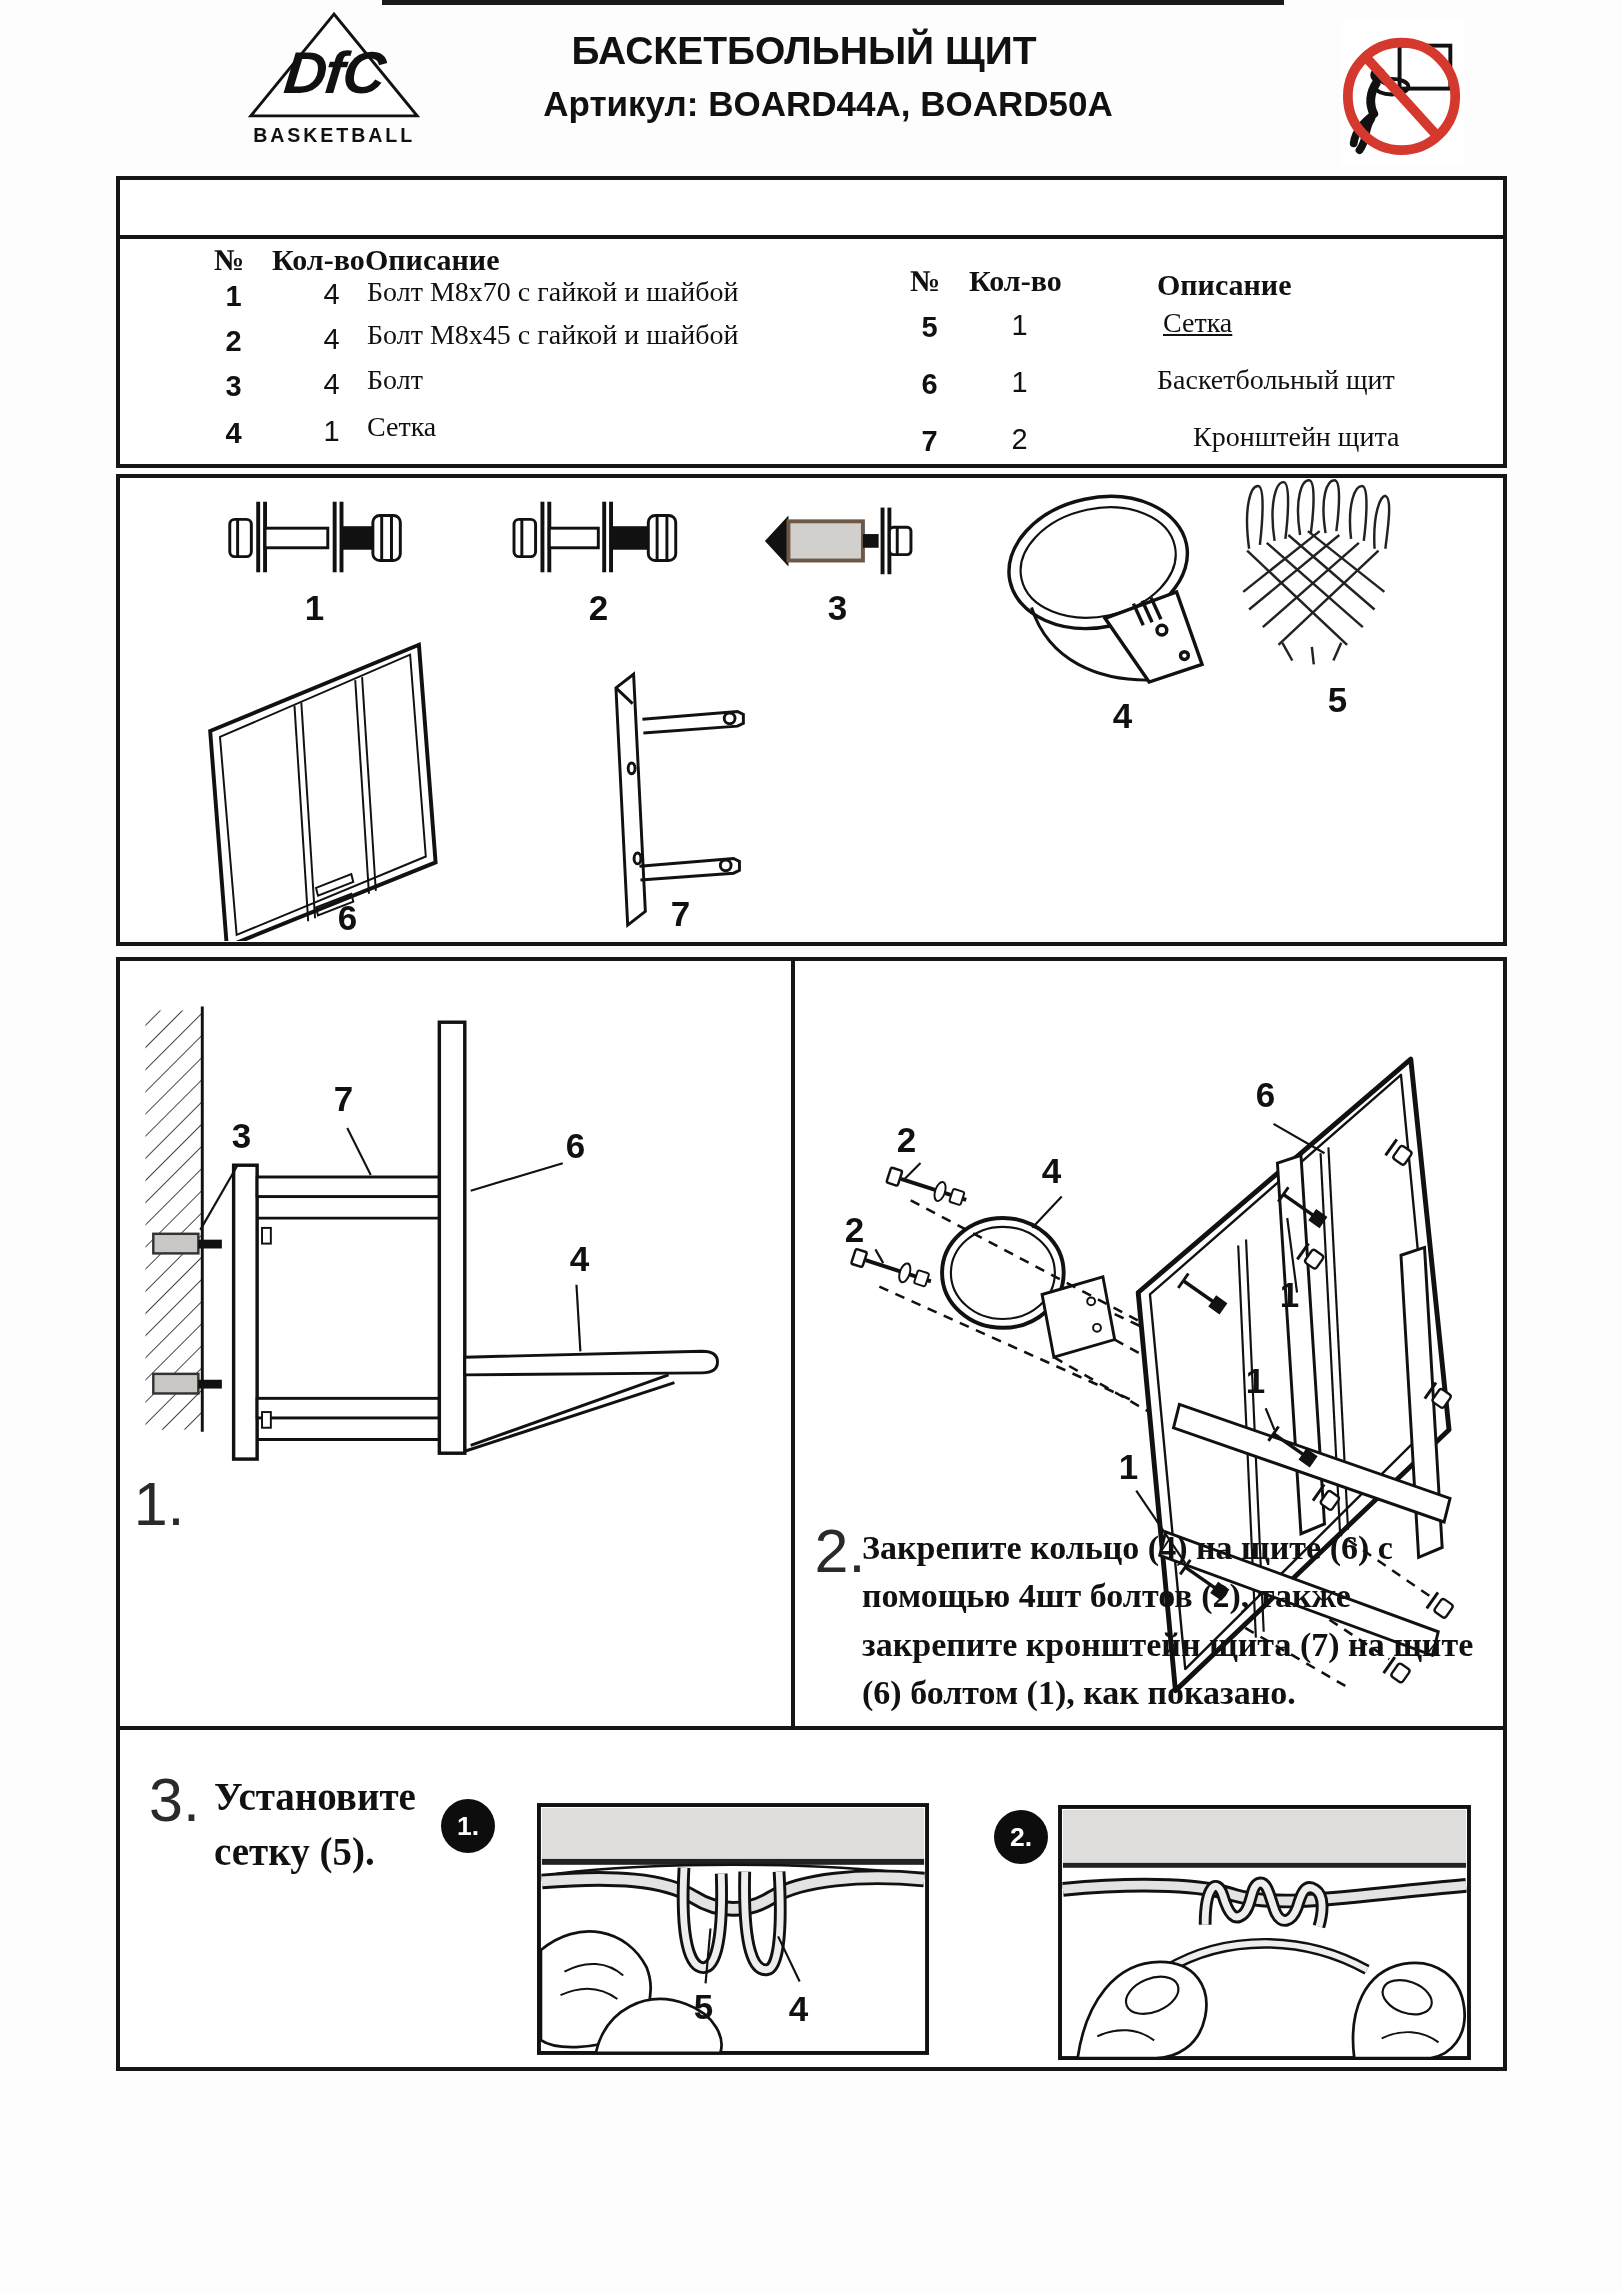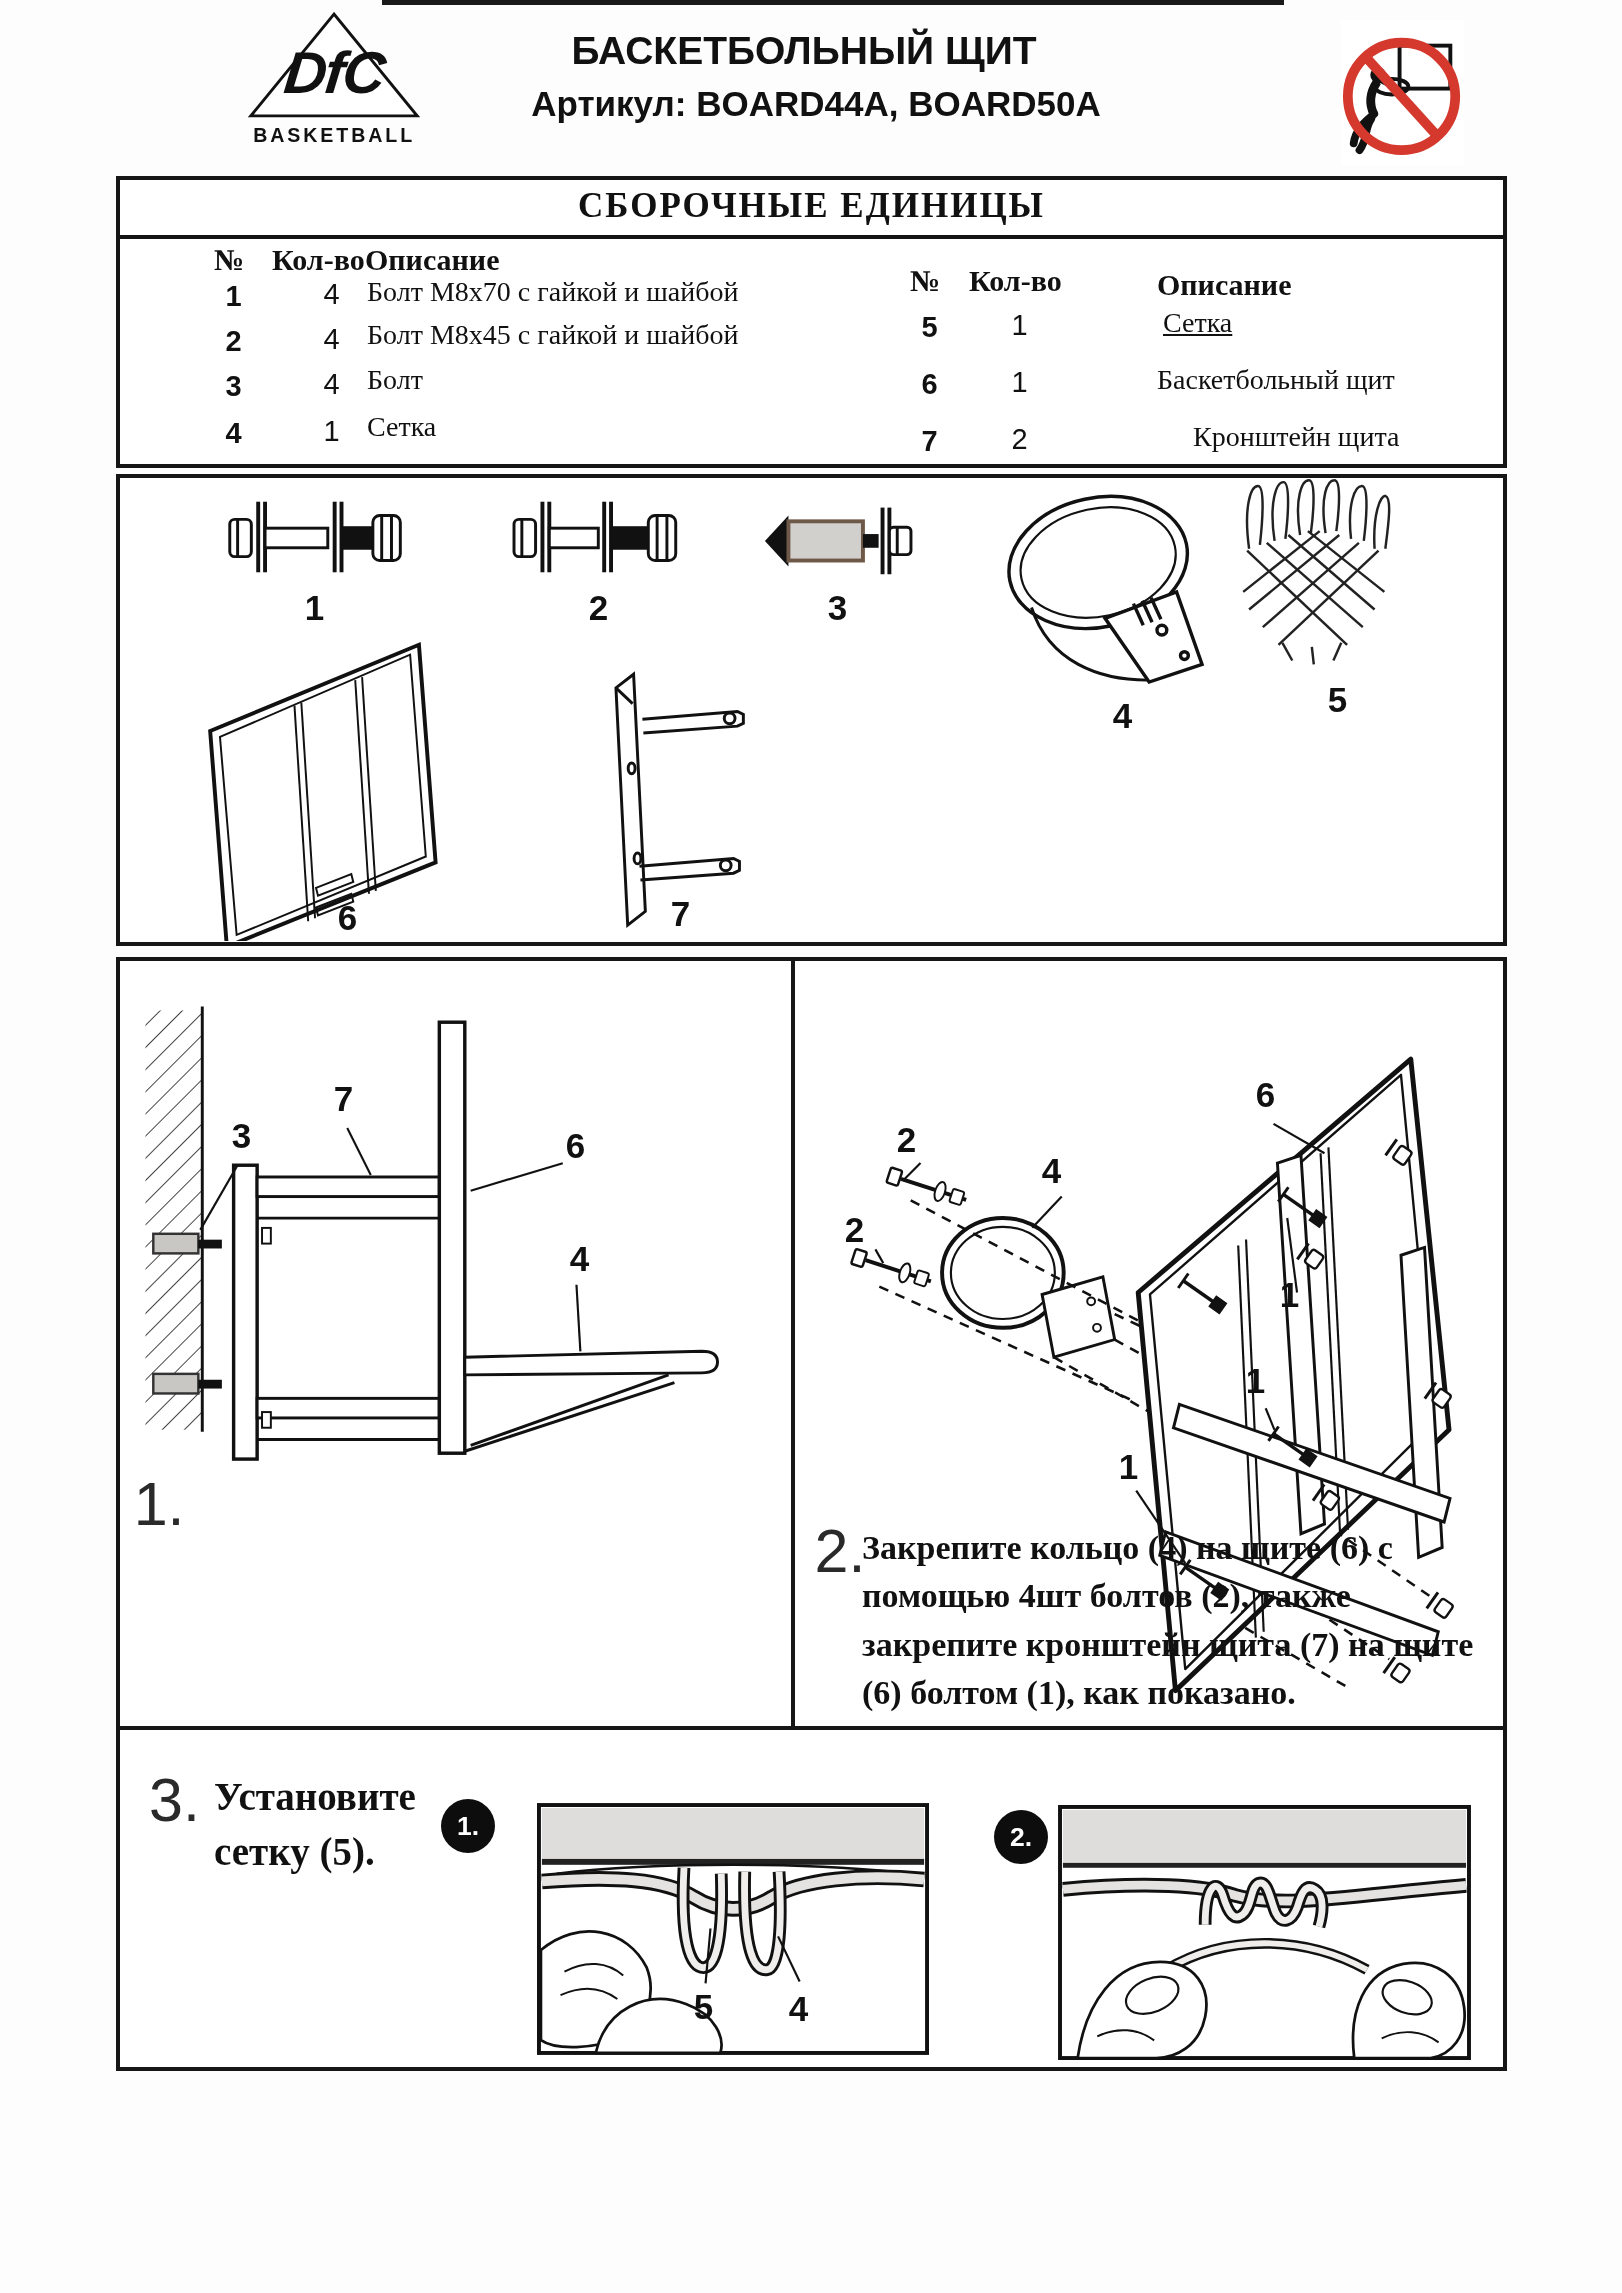--- a/index.html
+++ b/index.html
@@ -11,21 +11,21 @@
   
   .scanline{position:absolute;left:382px;top:0;width:902px;height:4.9px;background:#1a1a1a;}
   .logo-wrap{position:absolute;left:245px;top:9.8px;width:178px;height:137px;}
   .logo-dfc{position:absolute;left:0;top:29px;width:178px;text-align:center;
             font-family:"Liberation Sans",sans-serif;font-weight:bold;font-style:italic;
             font-size:59px;transform:skewX(-6deg);letter-spacing:-2px;}
   .logo-sub{position:absolute;left:-5.9px;top:114px;width:190px;text-align:center;
             font-family:"Liberation Sans",sans-serif;font-weight:bold;font-size:19.6px;letter-spacing:2.9px;}
   .h-title{position:absolute;left:412px;top:29px;width:784px;text-align:center;
            font-family:"Liberation Sans",sans-serif;font-weight:bold;font-size:39px;}
-  .h-sub{position:absolute;left:424px;top:84px;width:784px;text-align:center;
+  .h-sub{position:absolute;left:436px;top:84px;width:784px;text-align:center;
          font-family:"Liberation Sans",sans-serif;font-weight:bold;font-size:35px;}
   
   .tbl-title{position:absolute;left:0;top:5.9px;width:100%;text-align:center;
              font-weight:bold;font-size:35px;letter-spacing:2px;}
   .tbl-rule{position:absolute;left:0;top:55px;width:100%;height:3.9px;background:#141414;}
   .th{position:absolute;font-weight:bold;font-size:30px;}
   .td-num{position:absolute;width:43px;text-align:center;font-family:"Liberation Sans",sans-serif;
           font-weight:bold;font-size:29px;}
   .td-qty{position:absolute;width:43px;text-align:center;font-family:"Liberation Sans",sans-serif;
           font-size:29px;}
@@ -66,21 +66,20 @@
     <circle cx="38" cy="56" r="8" fill="#111"></circle>
     <path d="M40 62 L52 68" stroke="#111" stroke-width="4" fill="none"></path>
     <path d="M37 63 C 29 75, 29 87, 34 97" stroke="#111" stroke-width="9" fill="none"></path>
     <path d="M34 96 C 24 104, 15 112, 13 126" stroke="#111" stroke-width="8" fill="none" stroke-linecap="round"></path>
     <path d="M31 101 C 23 113, 28 121, 19 133" stroke="#111" stroke-width="8" fill="none" stroke-linecap="round"></path>
     <circle cx="62" cy="78" r="55" fill="none" stroke="#d5392d" stroke-width="10"></circle>
     <line x1="24" y1="36" x2="100" y2="120" stroke="#d5392d" stroke-width="10"></line>
   </svg>
 
   <div class="frame" style="left:116px;top:176px;width:1391px;height:292px;">
-    <div class="tbl-title">СБОРОЧНЫЕ ЕДИНИЦЫ</div>
     <div class="tbl-rule"></div>
 
     <div class="th" style="left:94px;top:63px;">№</div>
     <div class="th" style="left:152px;top:63px;">Кол-во</div>
     <div class="th" style="left:245px;top:63px;">Описание</div>
 
     <div class="td-num" style="left:92px;top:100px;">1</div>
     <div class="td-qty" style="left:190px;top:98px;">4</div>
     <div class="td-desc" style="left:247px;top:96px;">Болт M8x70 с гайкой и шайбой</div>
     <div class="td-num" style="left:92px;top:145px;">2</div>

